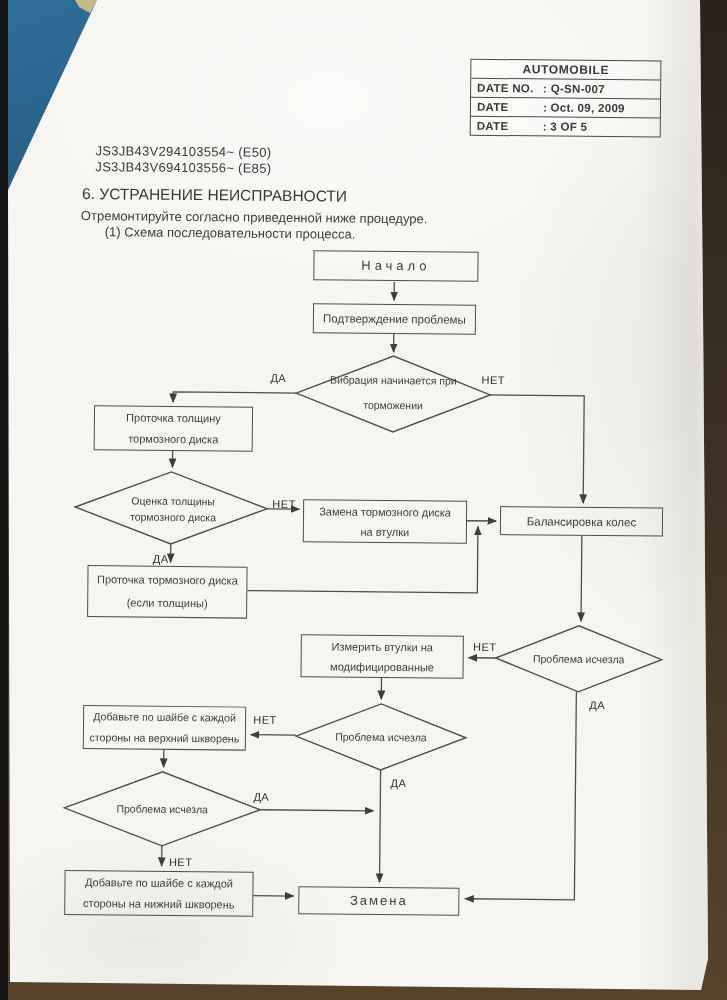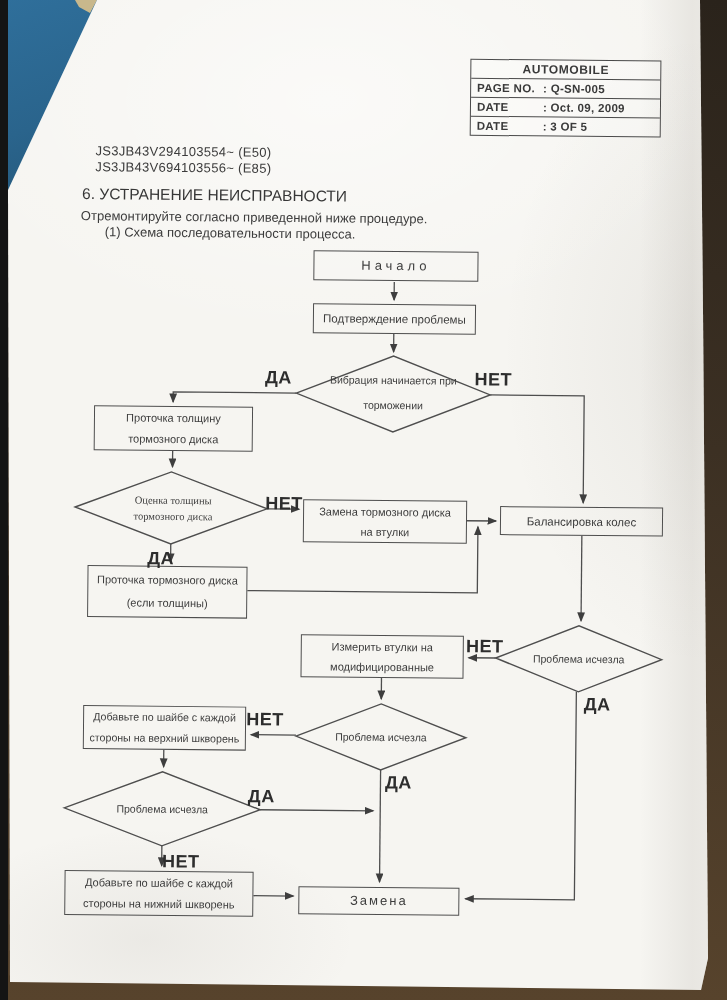--- a/index.html
+++ b/index.html
@@ -33,42 +33,42 @@
     font-size:11.5px;font-weight:bold;color:#3a3a3a;letter-spacing:0.3px;}
   .htrow:first-child{border-top:none;justify-content:center;padding:0;font-size:12px;letter-spacing:0.6px;}
   .htlabel{width:66px;flex:none;}
   
   .txt{position:absolute;color:#3c3c3c;white-space:nowrap;}
   
   .node{position:absolute;box-sizing:border-box;border:1.4px solid #4e4e4e;display:flex;flex-direction:column;
     align-items:center;justify-content:center;text-align:center;color:#3d3d3d;font-size:11px;line-height:20px;}
   .dmt{position:absolute;transform:translate(-50%,-50%);display:flex;flex-direction:column;align-items:center;
     justify-content:center;text-align:center;color:#3d3d3d;font-size:10.5px;line-height:16px;white-space:nowrap;}
-  .lbl{position:absolute;transform:translate(-50%,-50%);font-weight:bold;font-size:18px;color:#2d2d2d;letter-spacing:0.5px;}
+  .lbl{position:absolute;transform:translate(-50%,-50%);font-weight:normal;font-size:11px;color:#2d2d2d;letter-spacing:0.5px;}
   svg.wires{position:absolute;left:0;top:0;}
   .shape{fill:none;stroke:#4e4e4e;stroke-width:1.4;}
   .edge{fill:none;stroke:#4e4e4e;stroke-width:1.3;}
 </style>
 </head>
 <body>
 
 <div class="scene">
   <div class="blue-corner"></div>
   <div class="tan-sliver"></div>
 
   <div class="page">
     <div class="tilt">
 
       <div class="htable">
         <div class="htrow">
           <span>AUTOMOBILE</span>
         </div>
         <div class="htrow">
-          <span class="htlabel">PAGE NO.</span>
-          <span>: Q-SN-005</span>
+          <span class="htlabel">DATE NO.</span>
+          <span>: Q-SN-007</span>
         </div>
         <div class="htrow">
           <span class="htlabel">DATE</span>
           <span>: Oct. 09, 2009</span>
         </div>
         <div class="htrow">
           <span class="htlabel">DATE</span>
           <span>: 3 OF 5</span>
         </div>
       </div>
@@ -149,21 +149,21 @@
         <span>стороны на нижний шкворень</span>
       </div>
       <div class="node" style="left:302px;top:887px;width:161px;height:28px;font-size:13px;letter-spacing:2px;">
         <span>Замена</span>
       </div>
 
       <div class="dmt" style="left:392px;top:393px;line-height:25px;">
         <span>Вибрация начинается при</span>
         <span>торможении</span>
       </div>
-      <div class="dmt" style="left:173px;top:511px;font-family:Liberation Serif, serif;">
+      <div class="dmt" style="left:173px;top:511px;">
         <span>Оценка толщины</span>
         <span>тормозного диска</span>
       </div>
       <div class="dmt" style="left:580px;top:657px;">
         <span>Проблема исчезла</span>
       </div>
       <div class="dmt" style="left:383px;top:737px;">
         <span>Проблема исчезла</span>
       </div>
       <div class="dmt" style="left:165px;top:811px;">

